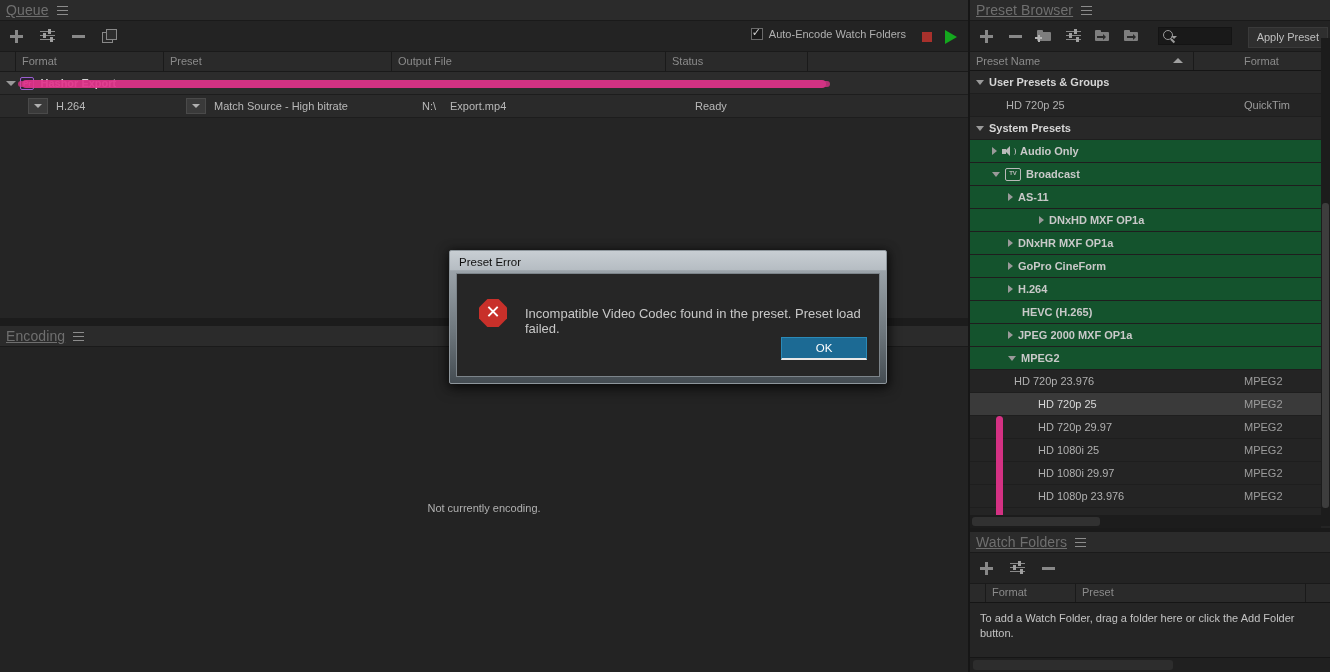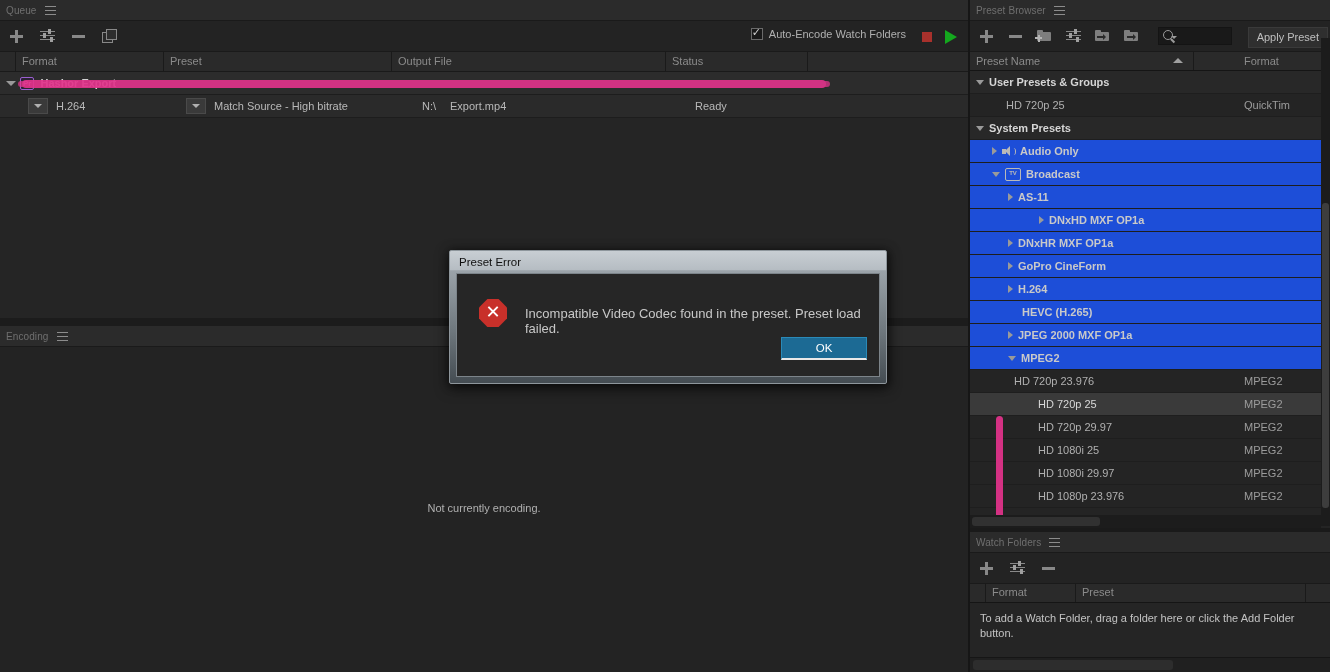--- a/index.html
+++ b/index.html
@@ -10,21 +10,21 @@
     -webkit-font-smoothing:antialiased;
   }
   .app{position:absolute;inset:0;background:#232323;}
 
   
   .panel{position:absolute;background:#232323;}
   .panel-tabbar{
     height:20px;background:#2b2b2b;display:flex;align-items:center;
     border-bottom:1px solid #1a1a1a;padding-left:6px;
   }
-  .panel-tab{color:#6f6f6f;font-size:10px;padding-right:8px;letter-spacing:.1px;}
+  .panel-tab{color:#6f6f6f;font-size:14px;padding-right:8px;letter-spacing:.1px;text-decoration:underline;}
   .hamburger{
     display:inline-block;width:11px;height:9px;position:relative;cursor:pointer;
   }
   .hamburger i{position:absolute;left:0;width:11px;height:1px;background:#8c8c8c;display:block;}
   .hamburger i:nth-child(1){top:0;}
   .hamburger i:nth-child(2){top:4px;}
   .hamburger i:nth-child(3){top:8px;}
 
   
   .toolrow{display:flex;align-items:center;height:30px;padding-left:8px;gap:14px;}
@@ -138,21 +138,21 @@
     display:flex;height:18px;background:#2a2a2a;border-top:1px solid #1a1a1a;border-bottom:1px solid #151515;
     color:#8b8b8b;font-size:11px;align-items:center;gap:44px;
   }
   .pb-header .n{flex:1;padding-left:6px;position:relative;border-right:1px solid #1a1a1a;height:100%;display:flex;align-items:center;}
   .pb-header .sortcaret{position:absolute;right:10px;top:6px;width:0;height:0;
     border-left:5px solid transparent;border-right:5px solid transparent;border-bottom:5px solid #a0a0a0;}
   .pb-header .f{width:86px;padding-left:6px;}
   .pb-list{position:relative;height:463px;overflow:hidden;background:#232323;}
   .prow{display:flex;align-items:center;height:22px;font-size:11px;border-bottom:1px solid #1e1e1e;color:#b0b0b0;}
   .prow.l0{background:#282828;color:#d6d6d6;font-weight:bold;}
-  .prow.l1{background:#1d4ed8;color:#c9c9c9;font-weight:bold;}
+  .prow.l1{background:#14532d;color:#c9c9c9;font-weight:bold;}
   .prow.leaf{background:#242424;}
   .prow.sel{background:#3a3a3a;color:#d8d8d8;}
   .prow .nm{flex:1;overflow:hidden;white-space:nowrap;}
   .prow .fmt{width:86px;text-align:left;color:#9c9c9c;overflow:hidden;white-space:nowrap;}
   .ptri{width:0;height:0;margin-right:5px;flex:none;cursor:pointer;}
   .ptri.down{border-left:4.5px solid transparent;border-right:4.5px solid transparent;border-top:5px solid #9a9a9a;}
   .ptri.right{border-top:4.5px solid transparent;border-bottom:4.5px solid transparent;border-left:5px solid #9a9a9a;}
   .ptri.none{width:9px;height:5px;}
   .spk{width:13px;height:11px;position:relative;margin-right:5px;flex:none;}
   .spk::before{content:"";position:absolute;left:0;top:3px;width:4px;height:5px;background:#b9b9b9;}

